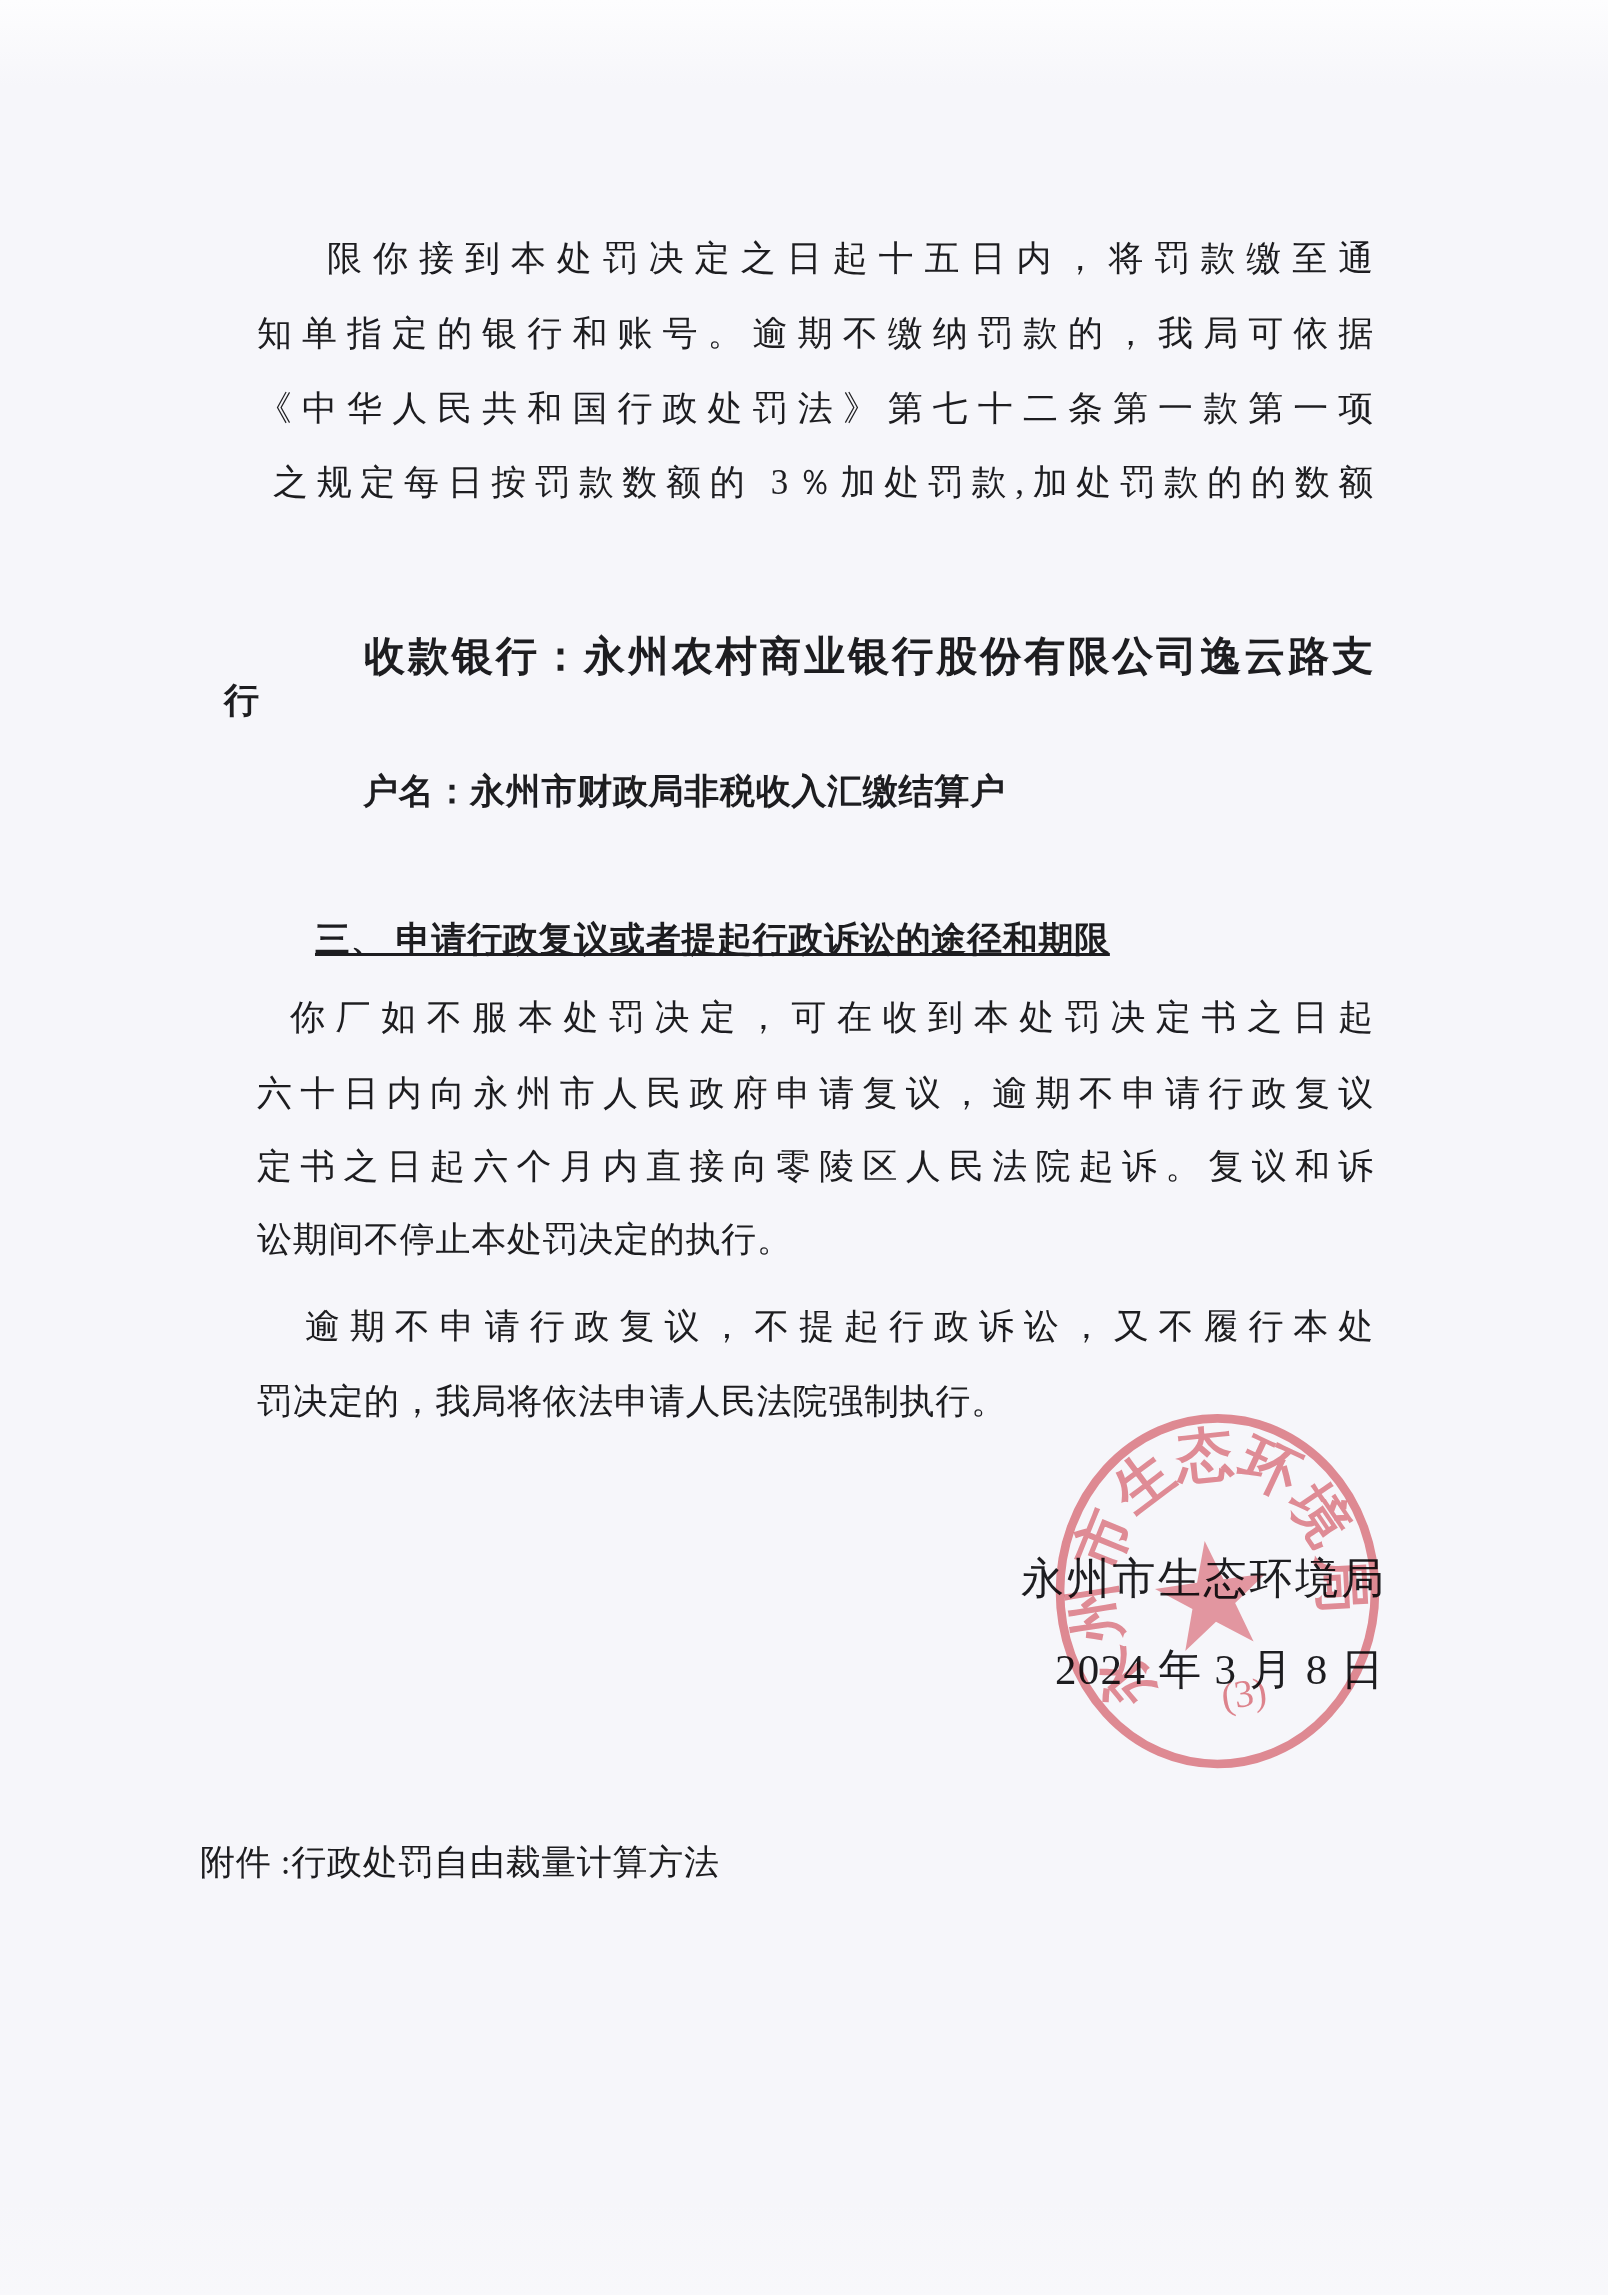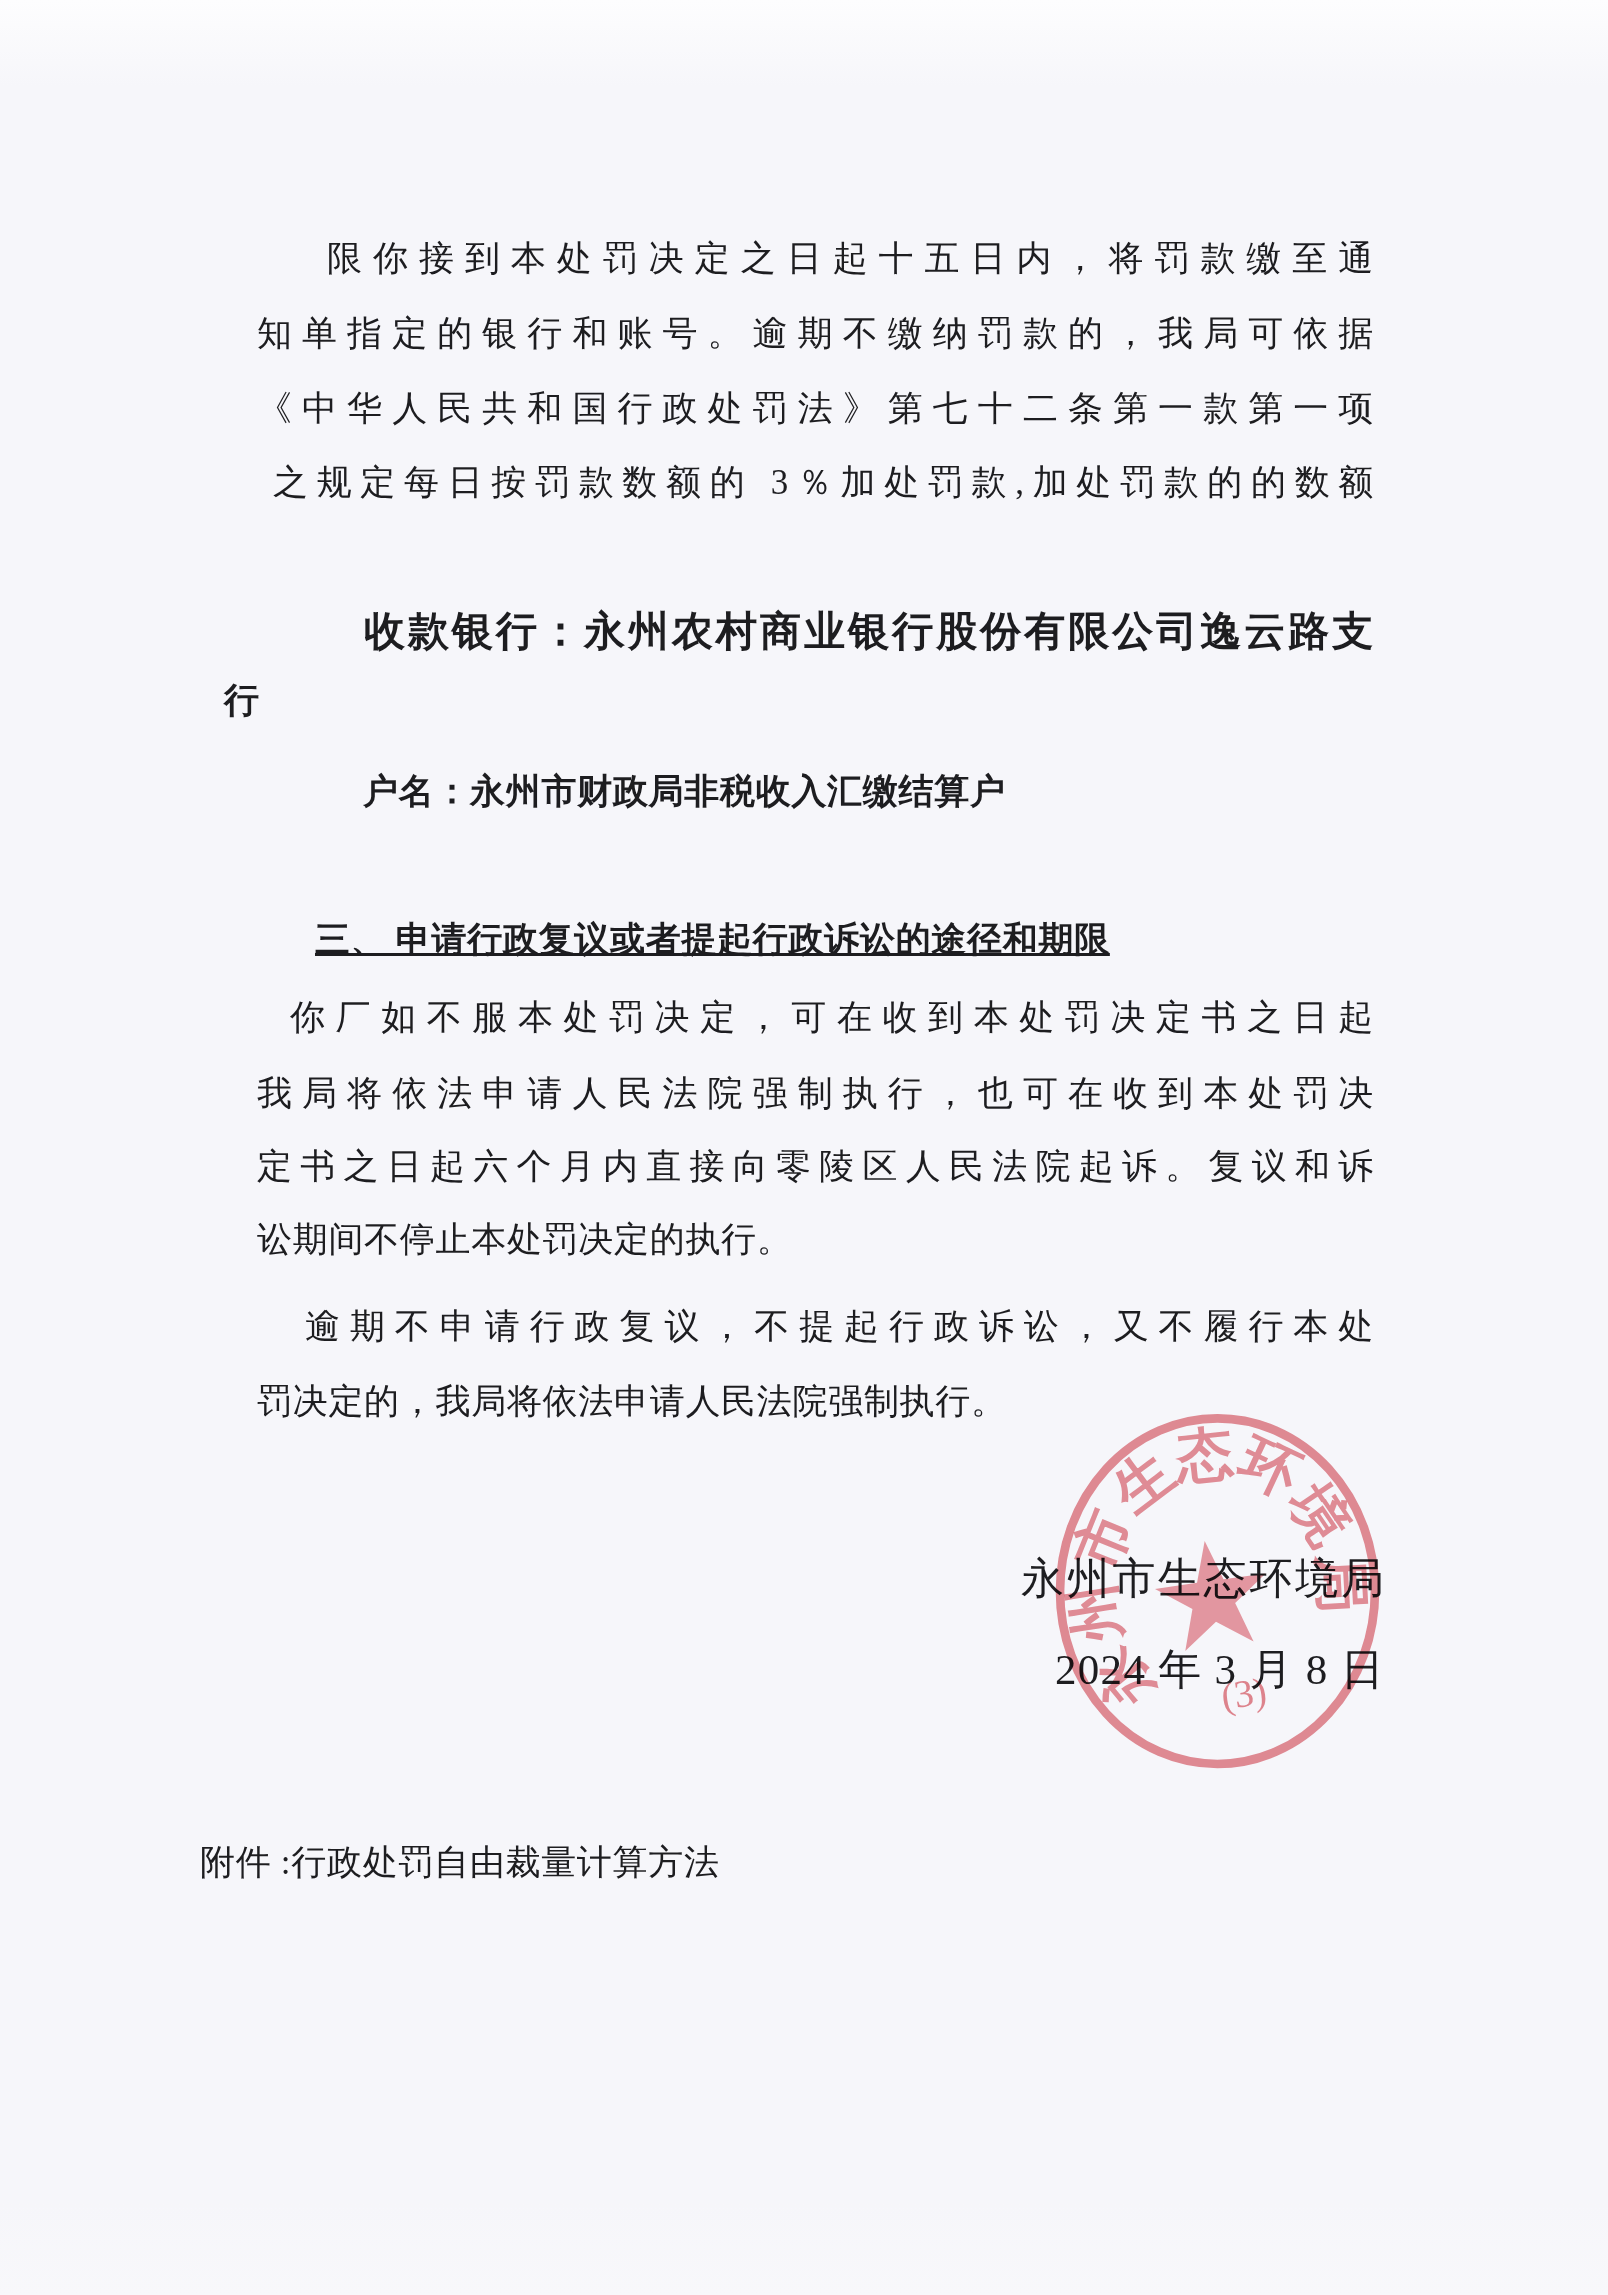--- a/index.html
+++ b/index.html
@@ -40,27 +40,27 @@
 </head>
 <body>
 
 <div class="page">
 
   <div class="line jl" style="top:229px;left:327px;">限你接到本处罚决定之日起十五日内，将罚款缴至通</div>
   <div class="line jl" style="top:304px;left:257px;">知单指定的银行和账号。逾期不缴纳罚款的，我局可依据</div>
   <div class="line jl" style="top:379px;left:257px;">《中华人民共和国行政处罚法》第七十二条第一款第一项</div>
   <div class="line jl" style="top:453px;left:273px;">之规定每日按罚款数额的 3％加处罚款,加处罚款的的数额</div>
 
-  <div class="line jl bold bank1" style="top:601px;left:364px;">收款银行：永州农村商业银行股份有限公司逸云路支</div>
+  <div class="line jl bold bank1" style="top:626px;left:364px;">收款银行：永州农村商业银行股份有限公司逸云路支</div>
   <div class="line bold" style="top:671px;left:224px;">行</div>
   <div class="line bold" style="top:762px;left:363px;">户名：永州市财政局非税收入汇缴结算户</div>
 
   <div class="line bold" style="top:910px;left:315px;text-decoration:underline;">三、 申请行政复议或者提起行政诉讼的途径和期限</div>
   <div class="line jl" style="top:988px;left:290px;">你厂如不服本处罚决定，可在收到本处罚决定书之日起</div>
-  <div class="line jl" style="top:1064px;left:257px;">我局将依法申请人民法院强制执行，也可在收到本处罚决</div>
+  <div class="line jl" style="top:1064px;left:257px;">六十日内向永州市人民政府申请复议，逾期不申请行政复议</div>
   <div class="line jl" style="top:1137px;left:257px;">定书之日起六个月内直接向零陵区人民法院起诉。复议和诉</div>
   <div class="line" style="top:1210px;left:257px;">讼期间不停止本处罚决定的执行。</div>
   <div class="line jl" style="top:1297px;left:305px;">逾期不申请行政复议，不提起行政诉讼，又不履行本处</div>
   <div class="line" style="top:1372px;left:257px;">罚决定的，我局将依法申请人民法院强制执行。</div>
 
   <div class="sig" style="top:1549px;left:1021px;">永州市生态环境局</div>
   <div class="sig date" style="top:1640px;left:1055px;">2024 年 3 月 8 日</div>
 
   <div class="line" style="top:1833px;left:200px;">附件 :行政处罚自由裁量计算方法</div>
 

